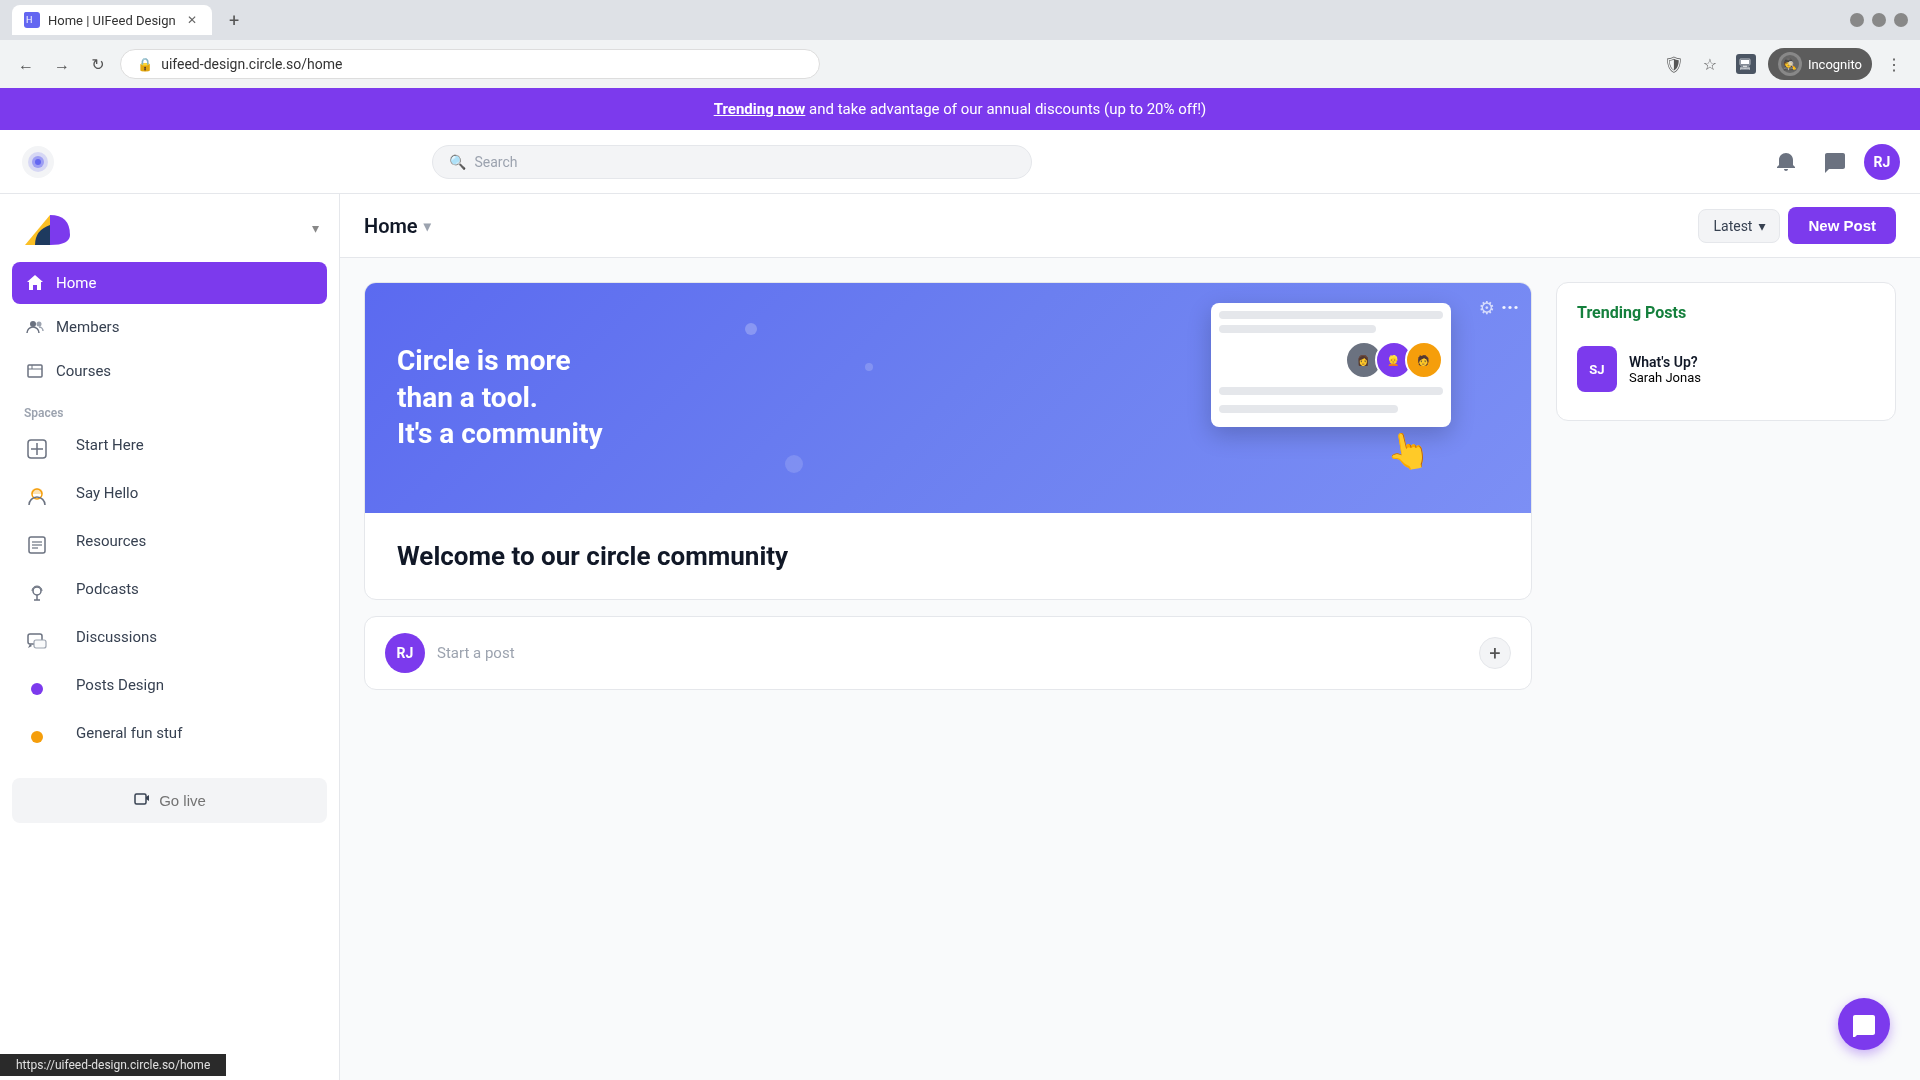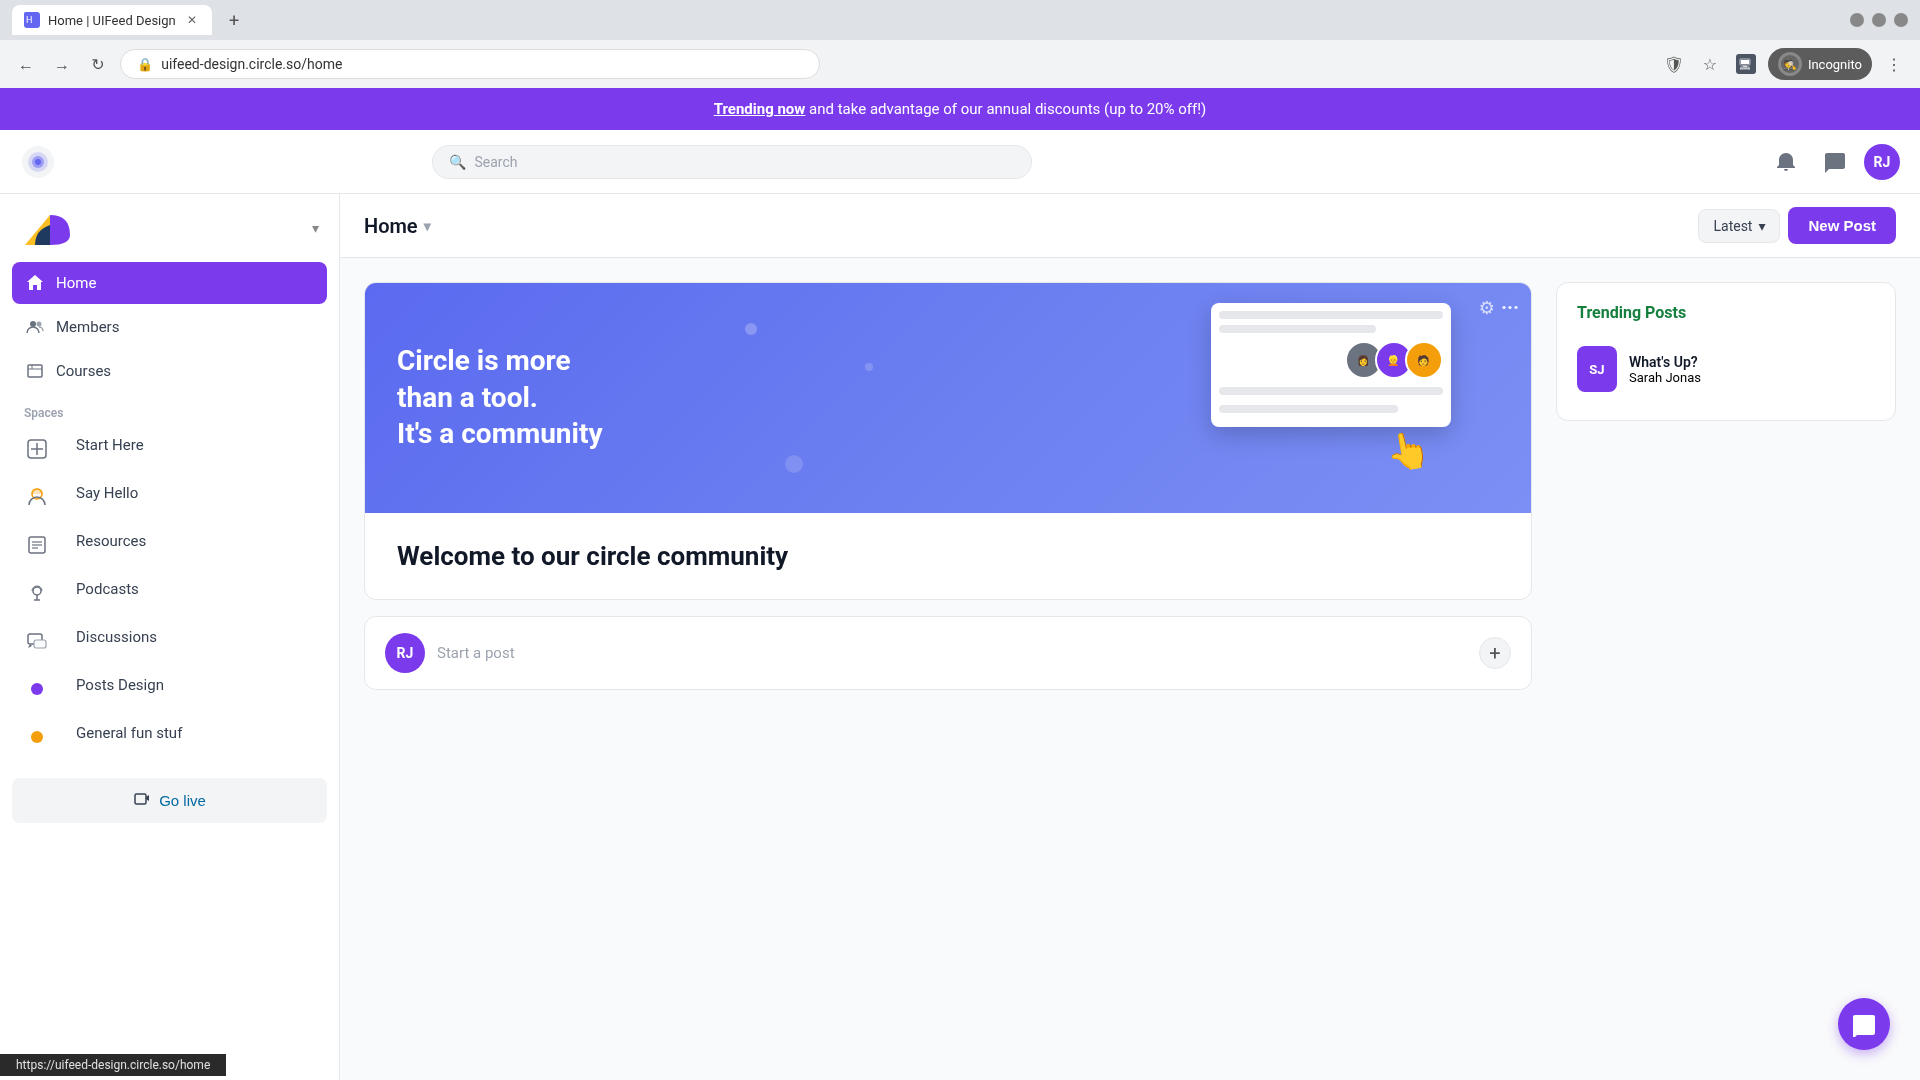--- a/index.html
+++ b/index.html
@@ -45,21 +45,21 @@
     .brand-logo { width: 48px; height: 36px; position: relative; }
     .brand-chevron { margin-left: auto; color: #888; font-size: 14px; }
     .sidebar-nav { padding: 0 12px; }
     .nav-item { display: flex; align-items: center; gap: 10px; padding: 10px 12px; border-radius: 8px; cursor: pointer; font-size: 15px; color: #374151; margin-bottom: 2px; }
     .nav-item.active { background: #7c3aed; color: #fff; }
     .nav-item-icon { width: 22px; height: 22px; display: flex; align-items: center; justify-content: center; font-size: 16px; flex-shrink: 0; }
     .sidebar-section-title { font-size: 12px; font-weight: 600; color: #9ca3af; padding: 12px 24px 6px; text-transform: none; letter-spacing: 0; }
     .spaces-item { display: flex; gap: 26px; padding: 10px 12px; border-radius: 8px; cursor: pointer; font-size: 15px; color: #374151; margin-bottom: 2px; }
     .spaces-icon { width: 26px; height: 26px; display: flex; align-items: center; justify-content: center; font-size: 18px; flex-shrink: 0; }
     .dot-icon { width: 12px; height: 12px; border-radius: 50%; flex-shrink: 0; }
-    .go-live-btn { display: flex; align-items: center; justify-content: center; gap: 8px; width: 100%; padding: 12px; border-radius: 8px; background: #f3f4f6; color: #0369a1; font-size: 15px; cursor: pointer; border: none; font-weight: 500; }
+    .go-live-btn { display: flex; align-items: center; justify-content: center; gap: 8px; width: 100%; padding: 12px; border-radius: 8px; background: #f3f4f6; color: #737373; font-size: 15px; cursor: pointer; border: none; font-weight: 500; }
 
     
     .main-content { flex: 1; overflow-y: auto; background: #f9fafb; }
     .content-header { display: flex; align-items: center; padding: 0 24px; height: 64px; background: #fff; border-bottom: 1px solid #e5e7eb; gap: 12px; }
     .content-title { font-size: 20px; font-weight: 600; color: #111827; display: flex; align-items: center; gap: 6px; }
     .content-actions { display: flex; align-items: center; gap: 8px; margin-left: auto; }
     .latest-btn { display: flex; align-items: flex-start; gap: 6px; padding: 8px 14px; border-radius: 8px; background: #f3f4f6; font-size: 14px; color: #374151; cursor: pointer; border: 1px solid #e5e7eb; }
     .new-post-btn { background: #7c3aed; color: #fff; padding: 10px 20px; border-radius: 8px; font-size: 15px; font-weight: 600; cursor: pointer; border: none; }
 
     .content-body { display: flex; padding: 24px; gap: 24px; }

